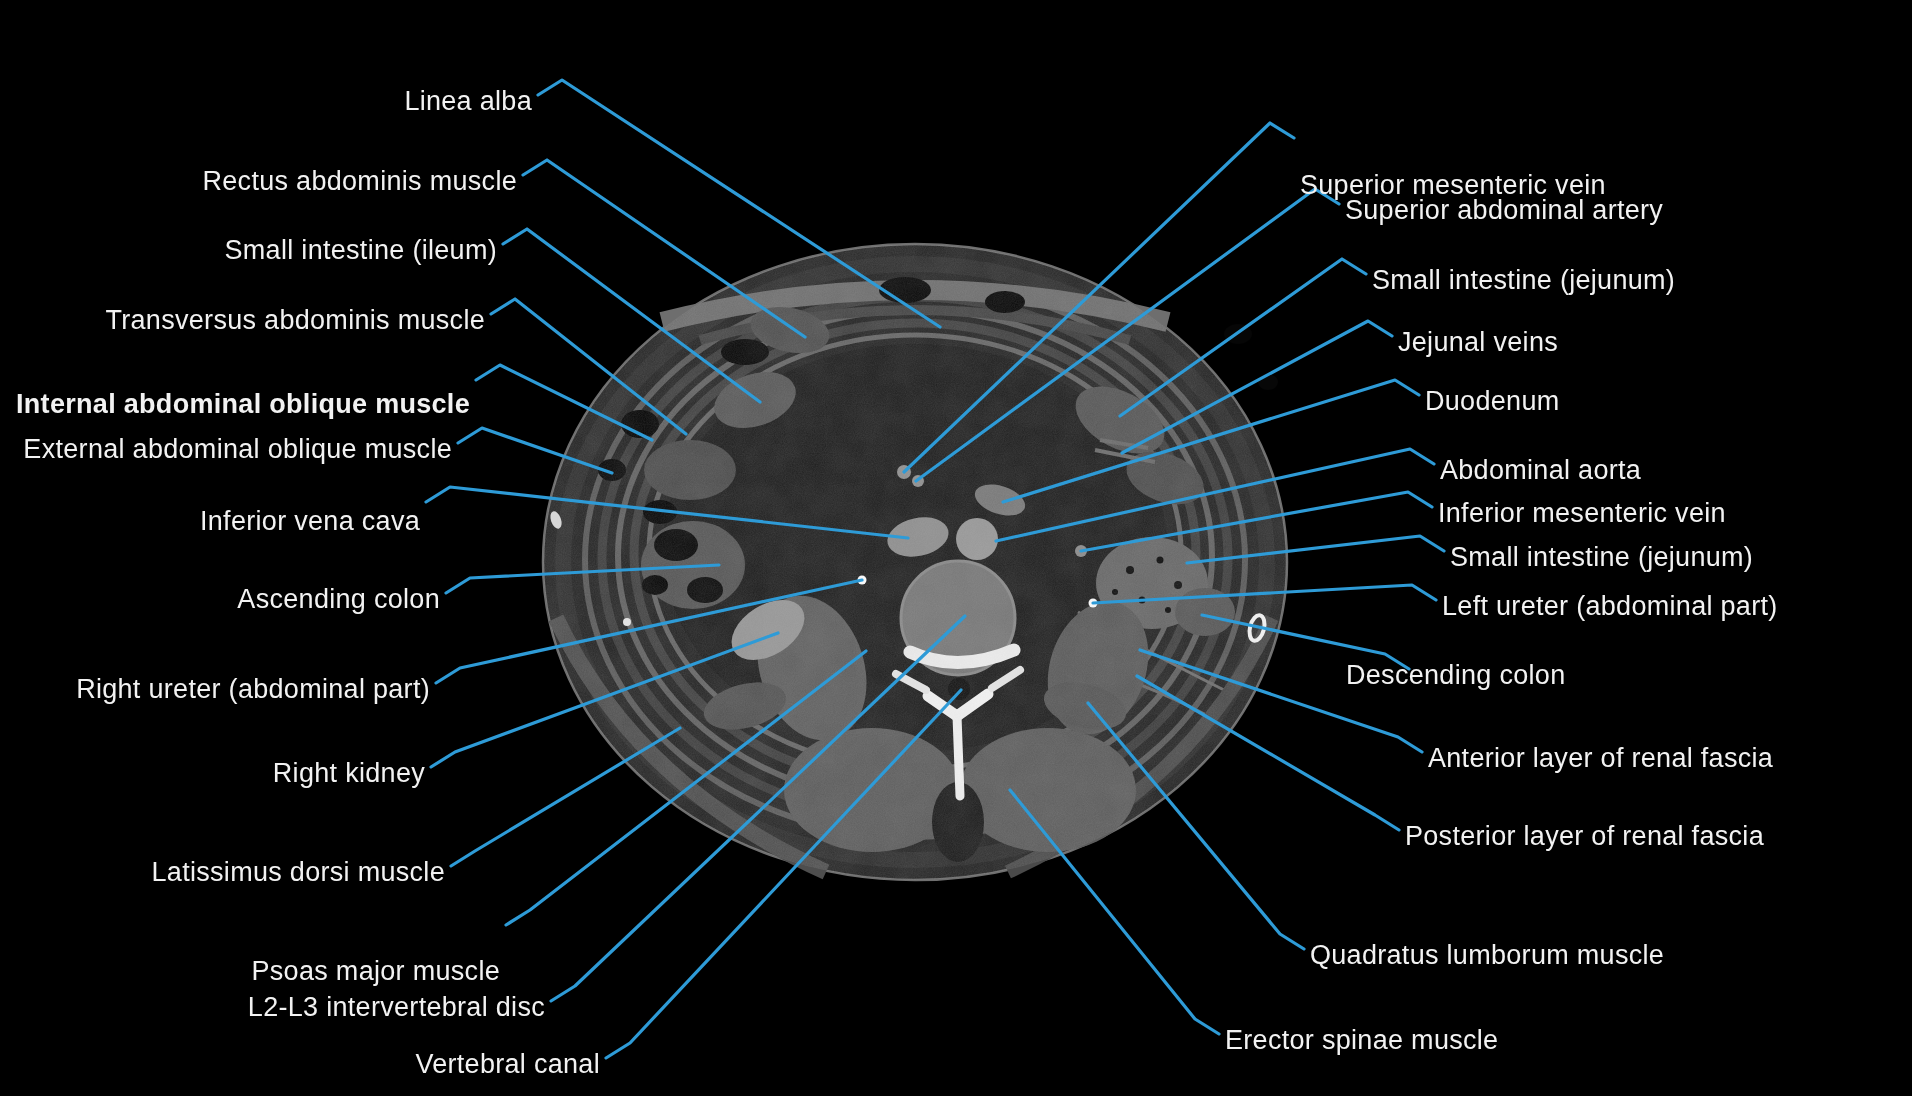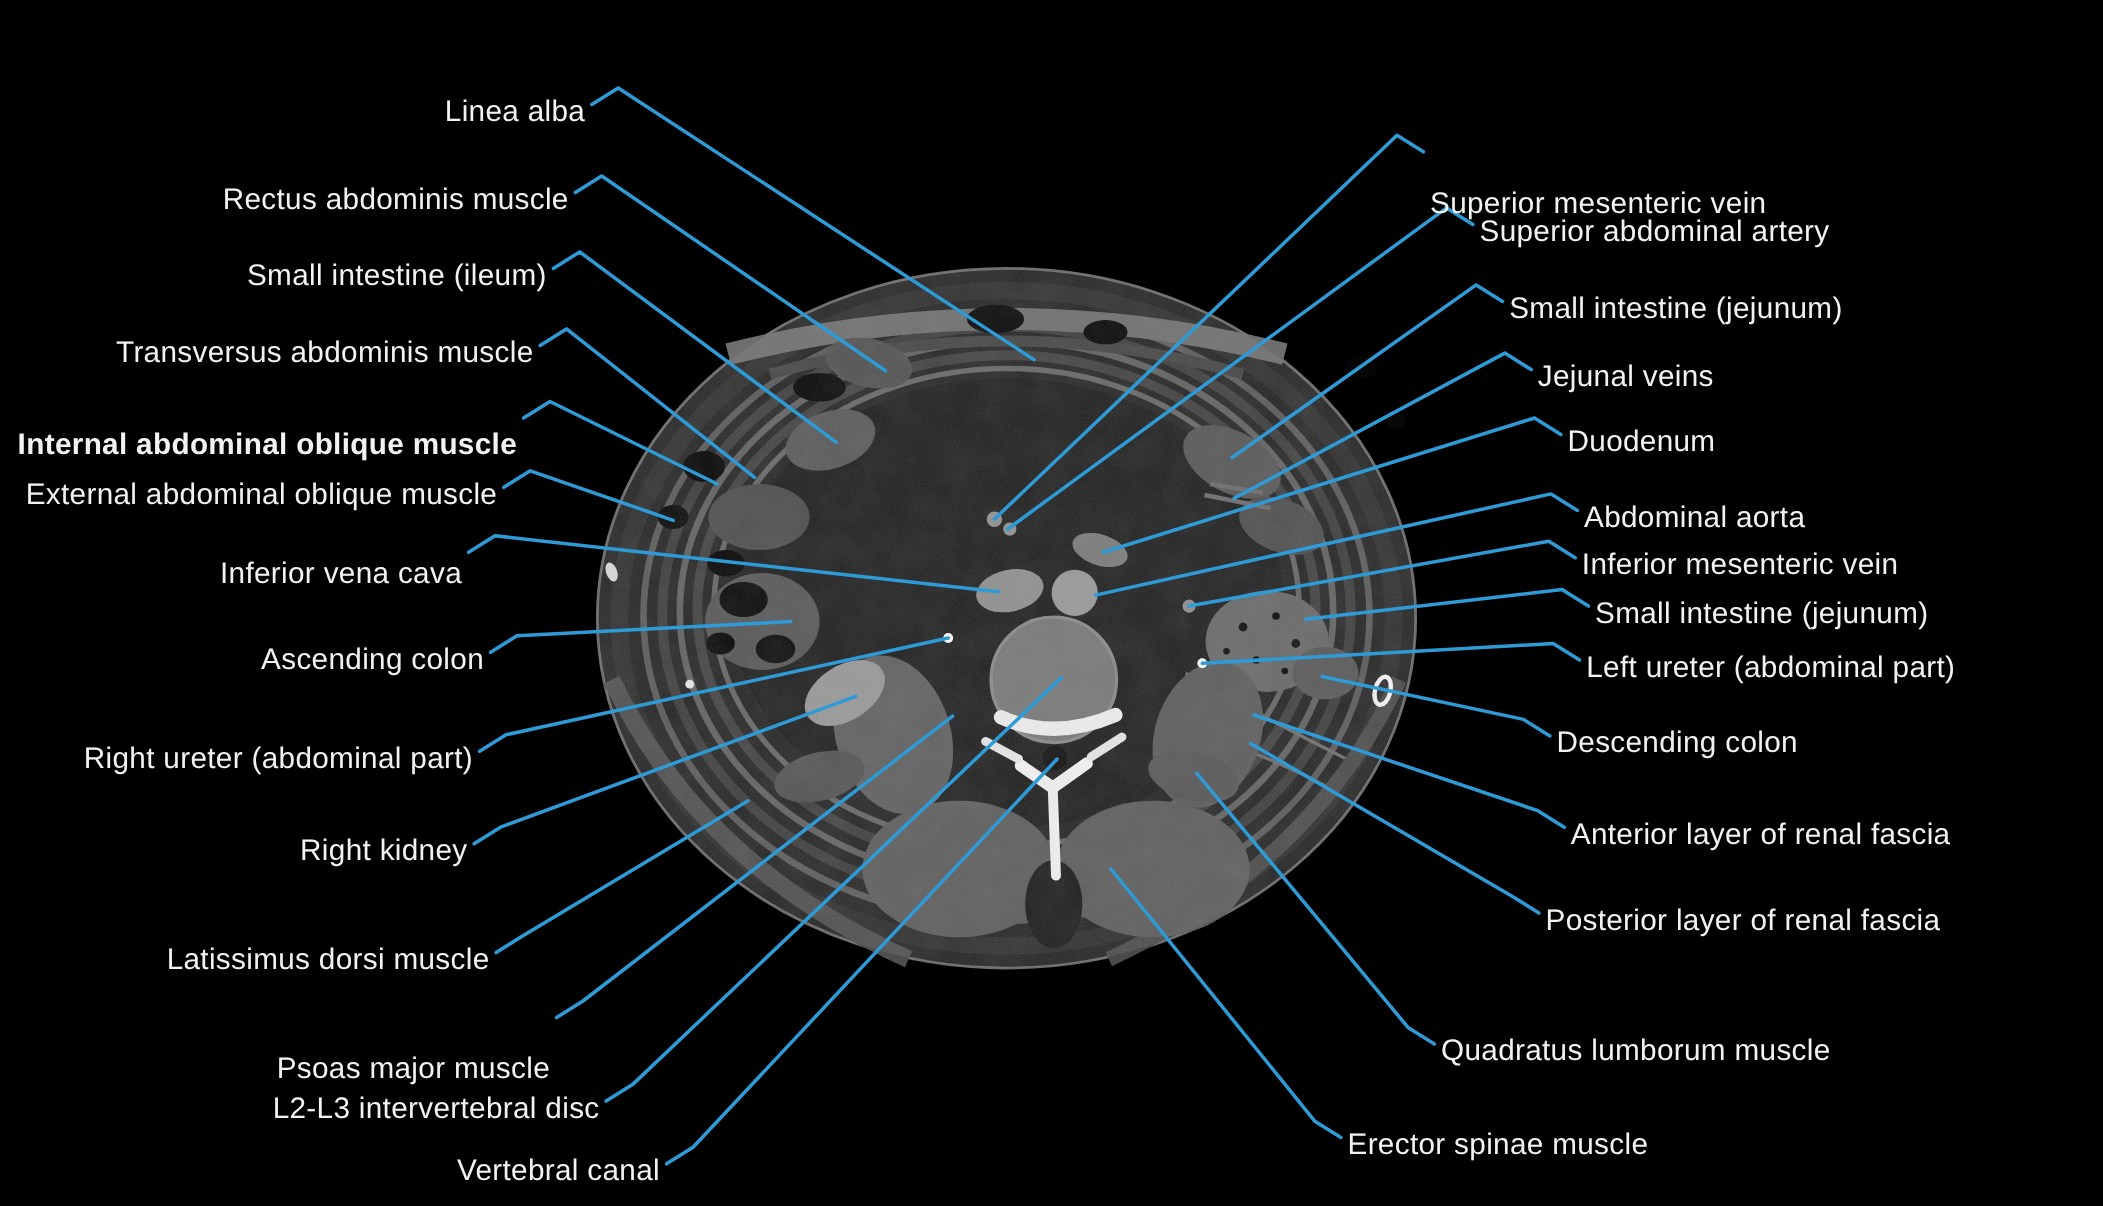--- a/index.html
+++ b/index.html
@@ -181,19 +181,19 @@
       <div class="label left" style="right: 1312px; top: 1048px;">Vertebral canal</div>
       <div class="label right" style="left: 1300px; top: 128px; margin-top: 41px;">Superior mesenteric vein</div>
       <div class="label right" style="left: 1345px; top: 194px;">Superior abdominal artery</div>
       <div class="label right" style="left: 1372px; top: 264px;">Small intestine (jejunum)</div>
       <div class="label right" style="left: 1398px; top: 326px; text-align: right;">Jejunal veins</div>
       <div class="label right" style="left: 1425px; top: 385px;">Duodenum</div>
       <div class="label right" style="left: 1440px; top: 454px;">Abdominal aorta</div>
       <div class="label right" style="left: 1438px; top: 497px;">Inferior mesenteric vein</div>
       <div class="label right" style="left: 1450px; top: 541px;">Small intestine (jejunum)</div>
       <div class="label right" style="left: 1442px; top: 590px;">Left ureter (abdominal part)</div>
-      <div class="label right" style="left: 1415px; top: 659px;">Descending colon</div>
+      <div class="label right" style="left: 1346px; top: 659px;">Descending colon</div>
       <div class="label right" style="left: 1428px; top: 742px;">Anterior layer of renal fascia</div>
       <div class="label right" style="left: 1405px; top: 820px;">Posterior layer of renal fascia</div>
       <div class="label right" style="left: 1225px; top: 1024px;">Erector spinae muscle</div>
       <div class="label right" style="left: 1310px; top: 939px;">Quadratus lumborum muscle</div>
     </div>
 </div>
 
 </body></html>

